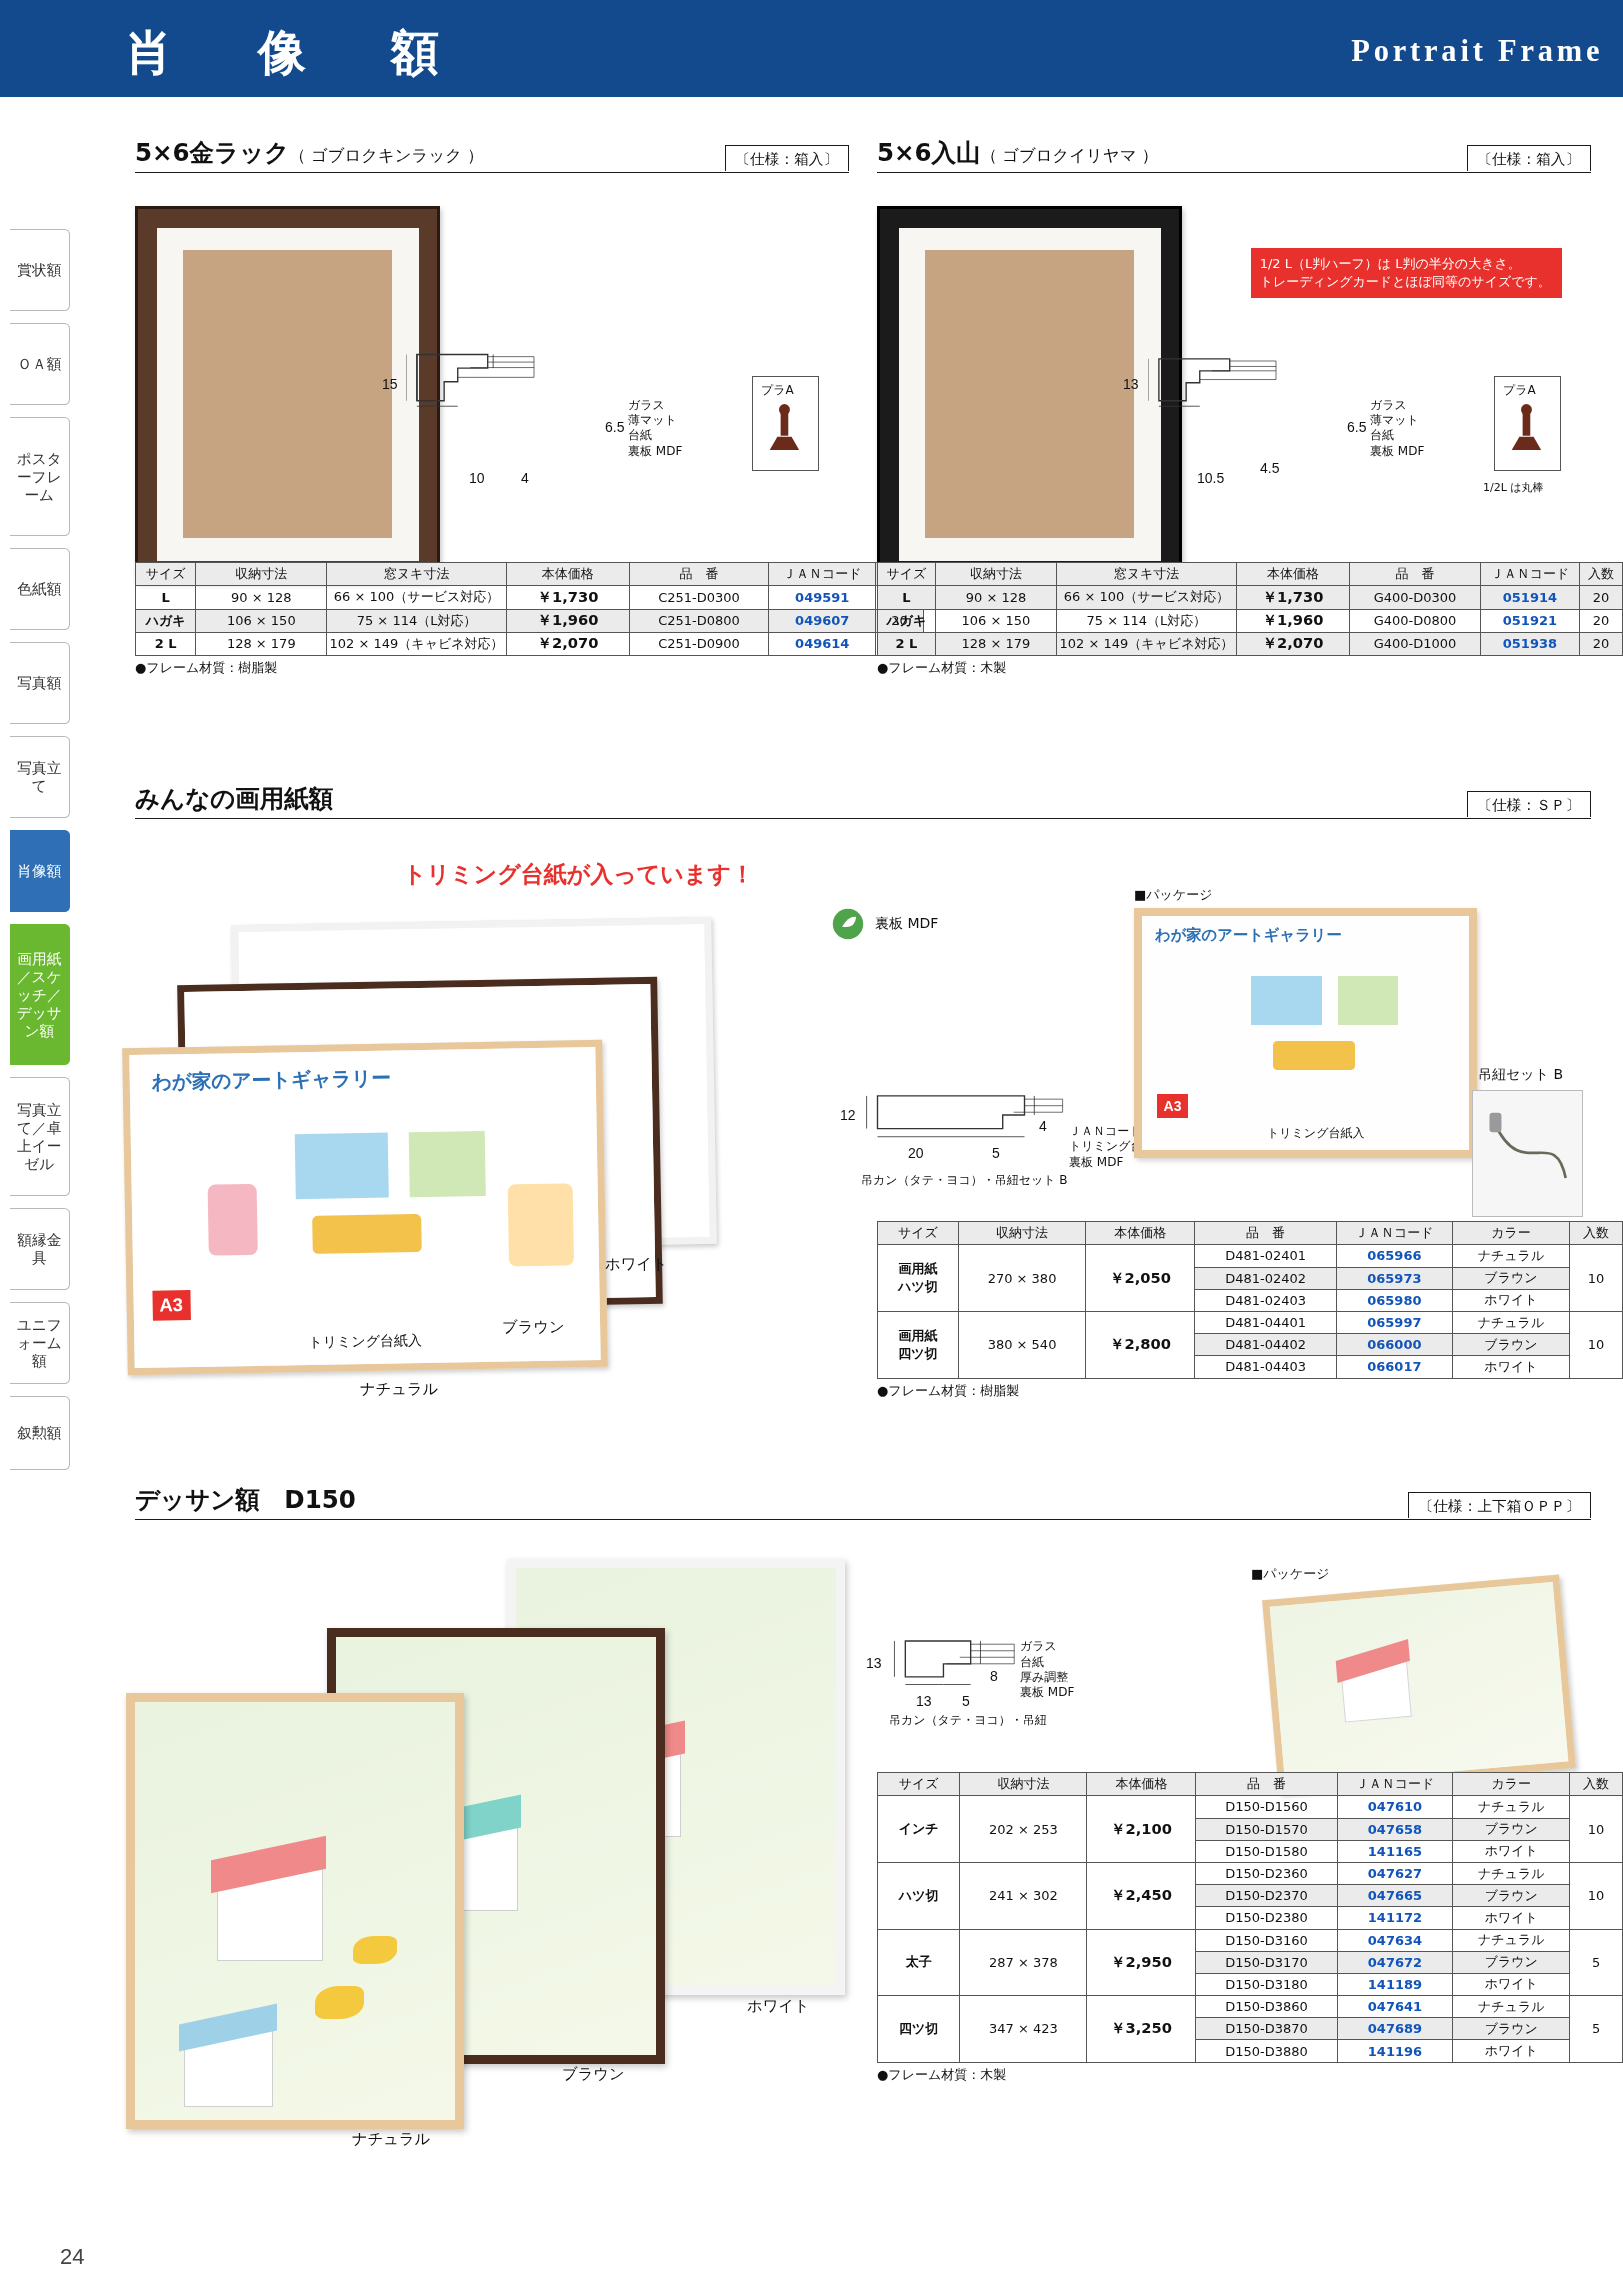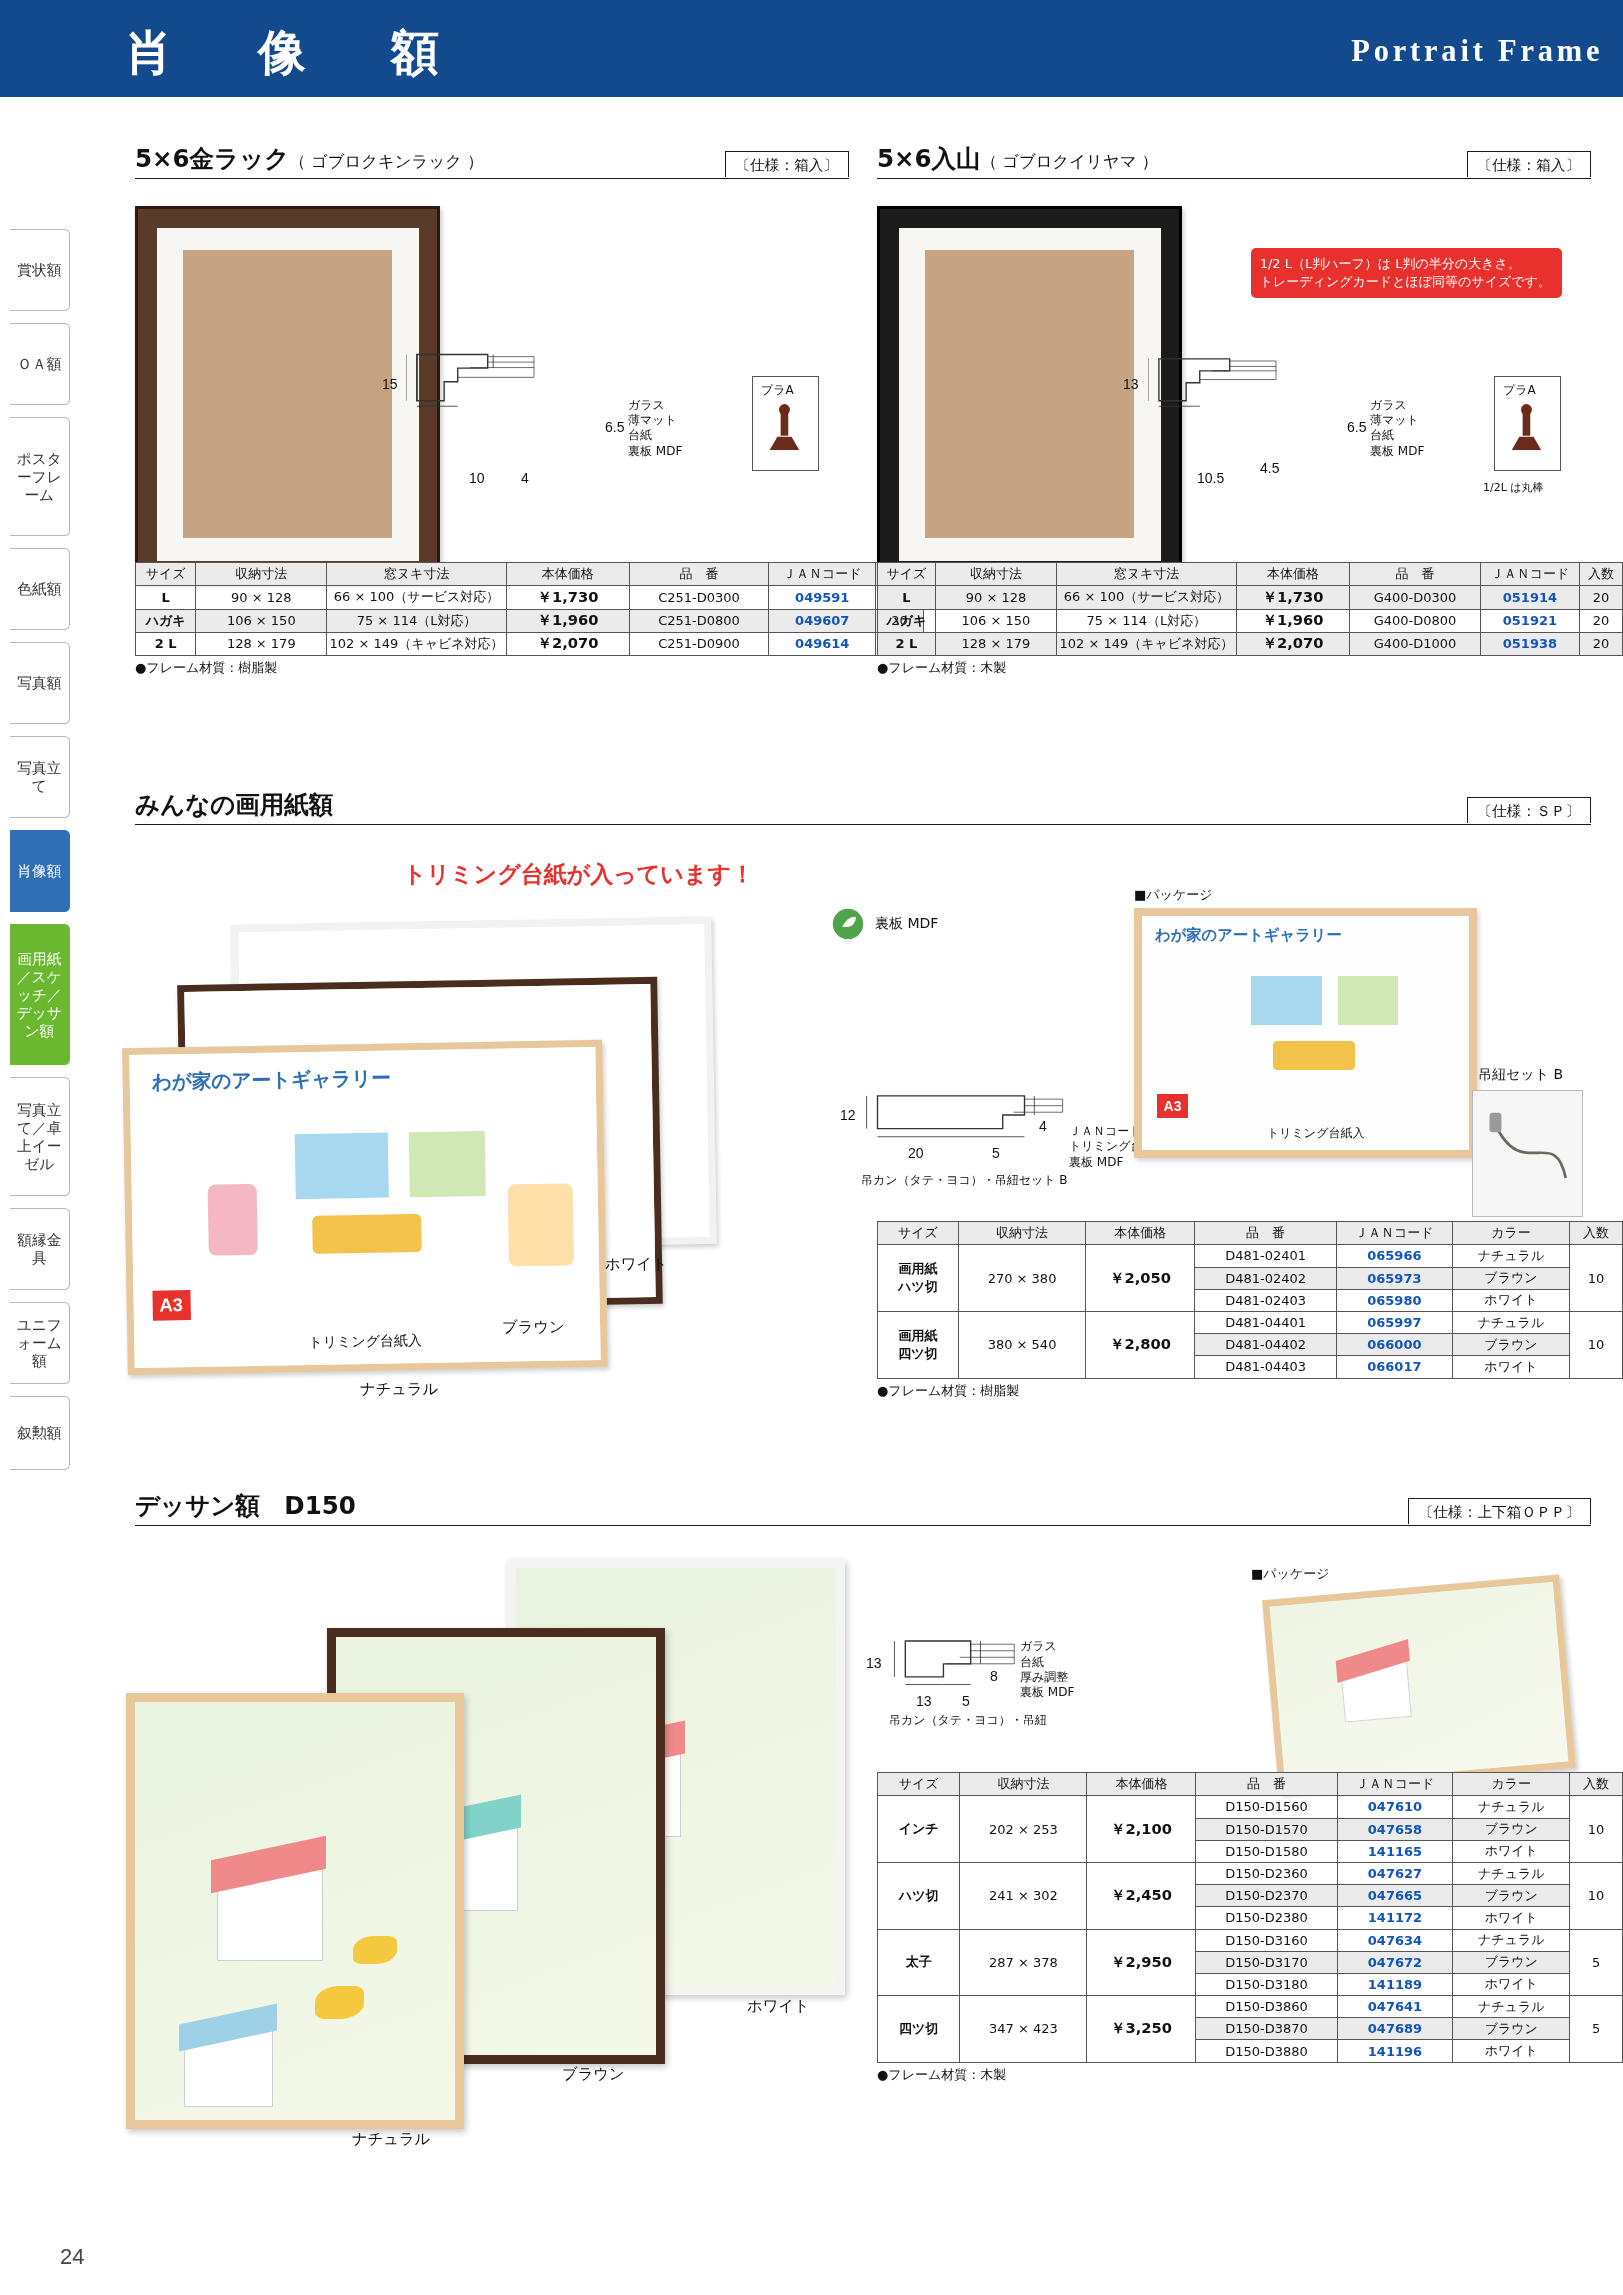--- a/index.html
+++ b/index.html
@@ -41,21 +41,20 @@
     padding:5.5px 2.2px;
   }
   .tab.active{background:#2f6fb5;border-color:#2f6fb5;color:#fff;}
   .tab.active2{background:#6ab82f;border-color:#6ab82f;color:#fff;}
   
   .sect{position:absolute;}
   .sect-title{
     position:relative;
     border-bottom:1.6px solid #1a1a1a;
     height:36px;
-    margin-top:6px;
   }
   .sect-title .txt{
     position:absolute;left:0;bottom:3.3px;
     font-size:24.5px;font-weight:bold;
     font-family:"DejaVu Sans", sans-serif;
   }
   .sect-title .sub{
     font-size:16.4px;font-weight:normal;
   }
   .spec{
@@ -83,21 +82,21 @@
   td.price{font-weight:bold;font-size:14.7px;}
   td.jan{color:#1155bb;font-weight:bold;}
   td.sz{font-weight:bold;}
   .note{font-size:13px;font-family:"DejaVu Sans", sans-serif;margin-top:3.3px;}
   
   .frm{position:absolute;box-sizing:border-box;}
   .frm .mat{position:absolute;background:#f4f3ef;}
   .frm .pic{position:absolute;background:#c3a280;}
   
   .callout{
-    position:absolute;background:#e8302c;color:#fff;border-radius:5px;
+    position:absolute;background:#e8302c;color:#fff;border-radius:0;
     font-size:13px;line-height:18.5px;padding:6.5px 8.7px;
     font-family:"DejaVu Sans", sans-serif;
   }
   .cap{position:absolute;font-size:15.3px;font-family:"DejaVu Sans", sans-serif;}
   .lbl{position:absolute;font-size:12px;font-family:"DejaVu Sans", sans-serif;}
   .lbl-s{position:absolute;font-size:11px;font-family:"DejaVu Sans", sans-serif;}
   .dim{position:absolute;font-size:14px;font-family:"Liberation Sans",sans-serif;}
   #pageno{position:absolute;left:60px;bottom:25px;font-size:22px;color:#444;font-family:"Liberation Sans",sans-serif;}
   .pkg-label{position:absolute;font-size:13px;font-family:"DejaVu Sans",sans-serif;}
 </style>

